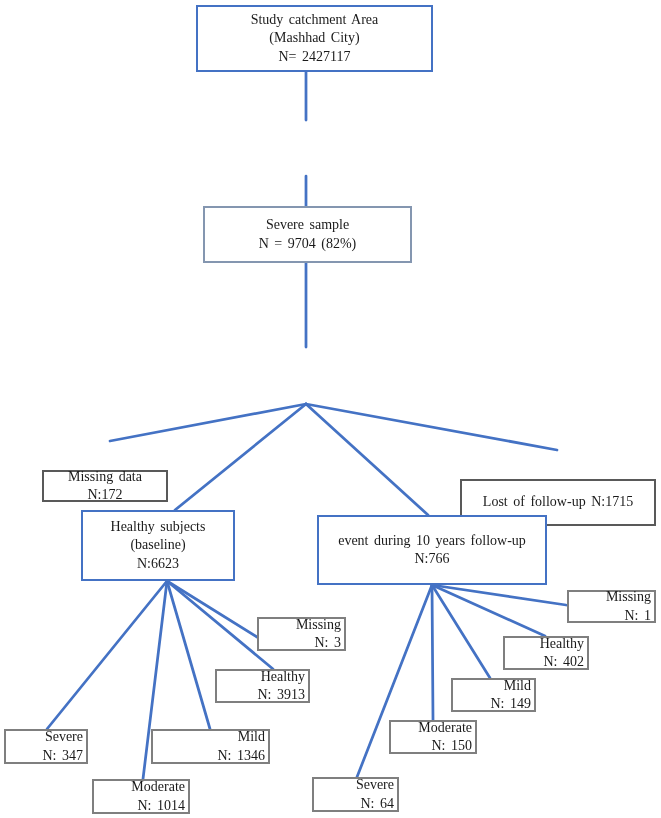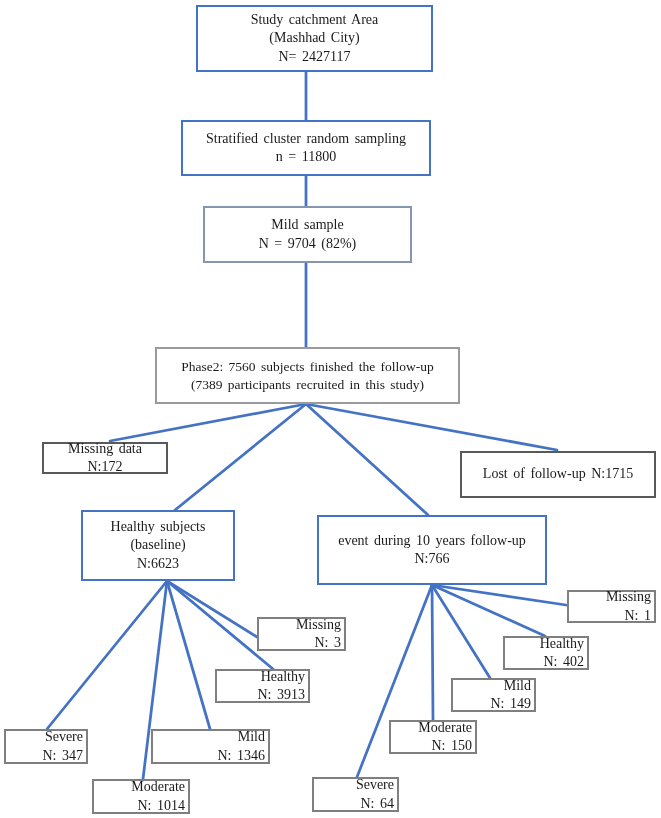--- a/index.html
+++ b/index.html
@@ -20,21 +20,21 @@
     text-align:center;
     line-height:1.32;
     font-size:14px;
     word-spacing:2px;
     box-sizing:border-box;
     padding:1px 3px;
   }
   .b-blue{border:2px solid var(--blue);}
   .b-steel{border:2px solid var(--steel);}
   .b-gray{border:2px solid var(--gray);}
-  .b-dark{border:2px solid var(--dark);}
+  .b-dark{border:2px solid var(--dark);margin-top:28px;}
   .b-leaf{border:2px solid var(--leaf);align-items:flex-end;}
 
   #box-catchment{left:196px;top:5px;width:237px;height:67px;}
   #box-sampling{left:181px;top:120px;width:250px;height:56px;}
   #box-sample{left:203px;top:206px;width:209px;height:57px;}
   #box-phase2{left:155px;top:347px;width:305px;height:57px;font-size:13.5px;}
   #box-missing-data{left:42px;top:442px;width:126px;height:32px;}
   #box-lost-followup{left:460px;top:451px;width:196px;height:47px;}
   #box-healthy-baseline{left:81px;top:510px;width:154px;height:71px;}
   #box-cad{left:317px;top:515px;width:230px;height:70px;}
@@ -78,34 +78,26 @@
     <line class="connector" x1="432" y1="585" x2="545" y2="636"></line>
     <line class="connector" x1="432" y1="585" x2="566" y2="605"></line>
   </svg>
 
   <div class="box b-blue" id="box-catchment">
     <div>Study catchment Area</div>
     <div>(Mashhad City)</div>
     <div>N= 2427117</div>
   </div>
 
-  <div class="box b-blue" id="box-sampling">
-    <div>Stratified cluster random sampling</div>
-    <div>n = 11800</div>
-  </div>
 
   <div class="box b-steel" id="box-sample">
-    <div>Mild sample</div>
+    <div>Severe sample</div>
     <div>N = 9704 (82%)</div>
   </div>
 
-  <div class="box b-gray" id="box-phase2">
-    <div>Phase2: 7560 subjects finished the follow-up</div>
-    <div>(7389 participants recruited in this study)</div>
-  </div>
 
   <div class="box b-dark" id="box-missing-data">
     <div>Missing data</div>
     <div>N:172</div>
   </div>
 
   <div class="box b-dark" id="box-lost-followup">
     <div>Lost of follow-up N:1715</div>
   </div>
 

